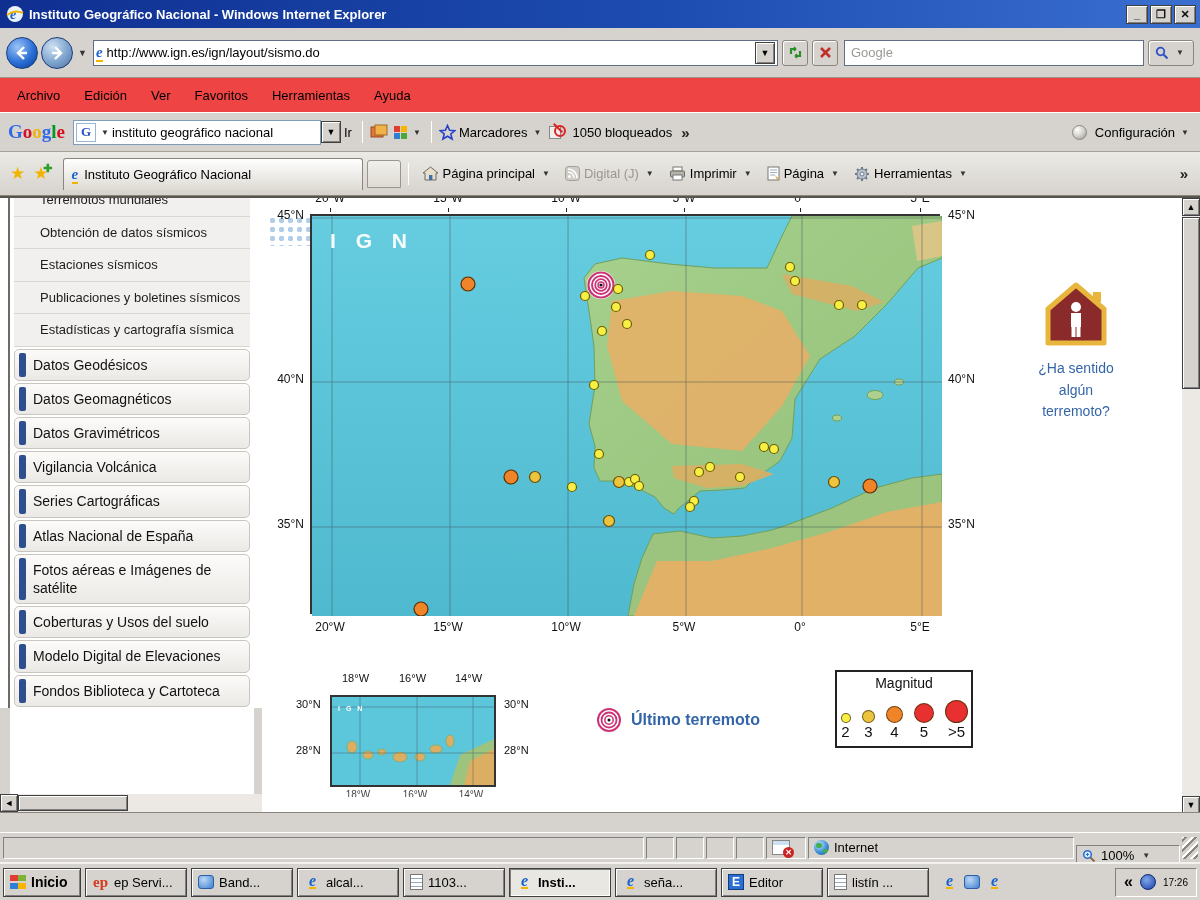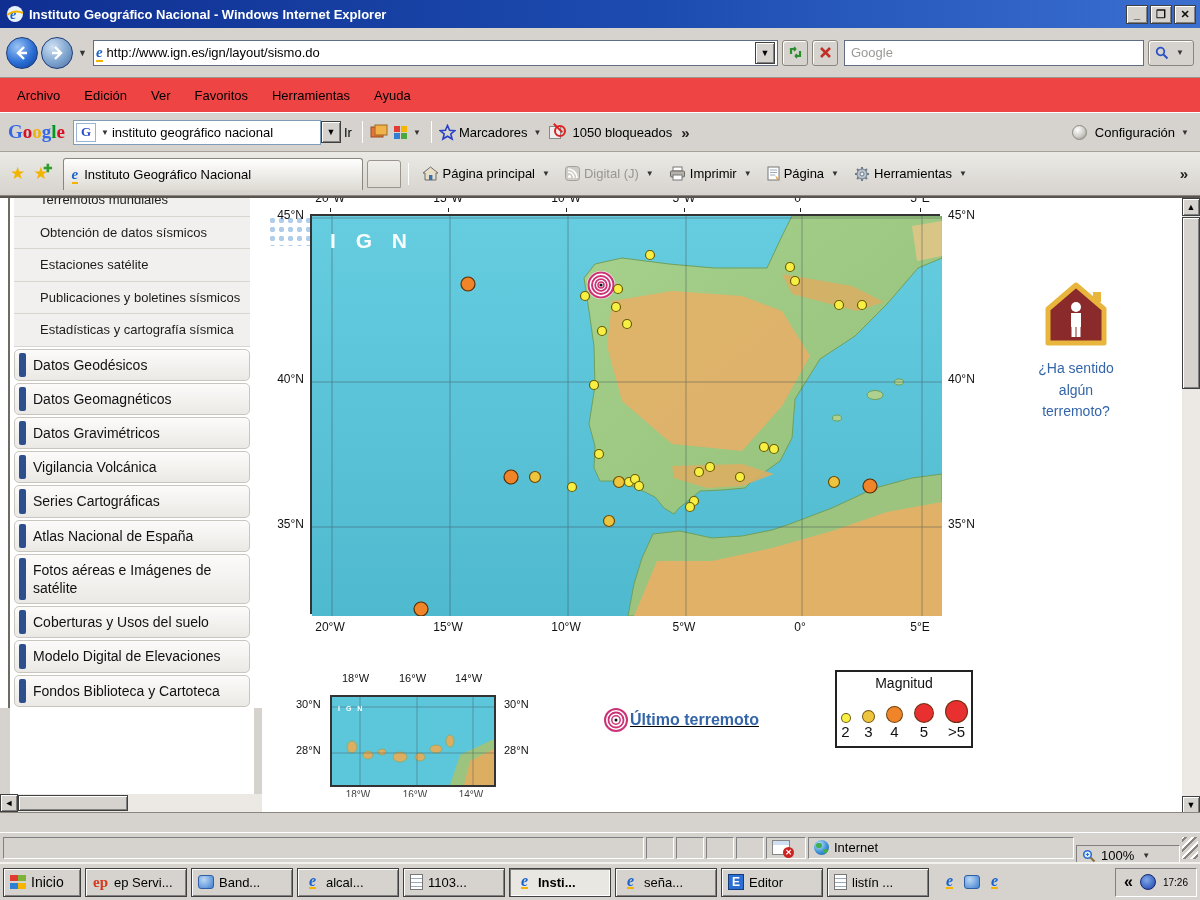--- a/index.html
+++ b/index.html
@@ -104,21 +104,21 @@
   .axis.lat-l{width:42px;text-align:right;left:0;}
   .top-ticks{position:absolute;left:48px;top:0;width:634px;height:14px;overflow:hidden;}
   .top-ticks span{position:absolute;top:-7px;font-size:12px;color:#111;width:40px;text-align:center;}
   .top-ticks i{position:absolute;bottom:0;width:1px;height:4px;background:#222;}
 
   .canary{position:absolute;left:68px;top:497px;width:166px;height:92px;border:2px solid #333;}
   .canary-lbl{position:absolute;font-size:11px;color:#111;}
   .canary-clip{position:absolute;left:68px;top:591px;width:170px;height:8px;overflow:hidden;}
   .canary-clip span{position:absolute;top:0;font-size:10px;color:#444;width:36px;text-align:center;}
 
-  .lastq-row{position:absolute;left:340px;top:508px;display:flex;align-items:center;text-decoration:underline;}
+  .lastq-row{position:absolute;left:333px;top:508px;display:flex;align-items:center;gap:8px;}
   .lastq-label{color:#3465a8;font-weight:bold;font-size:16px;}
 
   .magbox{position:absolute;left:573px;top:472px;width:138px;height:78px;background:#fff;border:2px solid #222;
           display:flex;flex-direction:column;align-items:center;padding-top:3px;}
   .magtitle{font-size:14px;color:#111;}
   .magrow{display:flex;align-items:flex-end;justify-content:center;gap:4px;height:30px;margin-top:2px;}
   .magnums{display:flex;justify-content:center;gap:4px;font-size:15px;color:#111;}
   .magslot{display:flex;align-items:flex-end;justify-content:center;}
   .magnum{text-align:center;}
 
@@ -144,21 +144,21 @@
   .globe{width:15px;height:15px;border-radius:50%;
          background:radial-gradient(circle at 35% 30%,#bfe4ff,#3d8fd4 55%,#1c5a9c);position:relative;overflow:hidden;}
   .globe::before{content:"";position:absolute;left:2px;top:3px;width:6px;height:5px;background:#3fae4e;border-radius:40%;}
   .globe::after{content:"";position:absolute;right:1px;bottom:2px;width:5px;height:4px;background:#3fae4e;border-radius:40%;}
 
   
   .taskbar{top:862px;height:38px;background:#d6d3ce;border-top:2px solid #f4f2ee;display:flex;align-items:center;
            padding:0 3px;gap:4px;}
   .tbtn{height:29px;display:flex;align-items:center;gap:5px;padding:0 6px;font-size:13px;white-space:nowrap;
         overflow:hidden;flex:none;}
-  .tbtn.start{font-weight:normal;font-size:14px;width:78px;}
+  .tbtn.start{font-weight:bold;font-size:14px;width:78px;}
   .tbtn.appbtn{width:102px;}
   .tbtn.pressed{background:#e9e7e2;border:1px solid #404040;
         box-shadow:inset 1px 1px 0 #808080, inset -1px -1px 0 #fff;font-weight:bold;}
   .tb-ico{width:17px;height:17px;flex:none;position:relative;display:flex;align-items:center;justify-content:center;}
   .tb-ico.ie-icon::before{content:"e";color:#1b63cc;font-family:"Liberation Serif",serif;font-style:italic;
         font-weight:bold;font-size:16px;border-bottom:2px solid #f3b400;line-height:.8;}
   .tb-ico.doc-icon{background:#fff;border:1px solid #777;width:13px;height:16px;
         background-image:repeating-linear-gradient(#fff 0 3px,#9ab 3px 4px);}
   .tb-ico.editor-icon{background:#2b6fd4;border:1px solid #123c7e;color:#fff;font-weight:bold;font-size:12px;width:16px;height:16px;}
   .tb-ico.editor-icon::before{content:"E";}
@@ -337,21 +337,21 @@
     </div>
     <span class="chev" style="margin-left:auto;">»</span>
   </div>
 
   <div class="row content">
     <div class="frame-edge"></div>
 
     <div class="sidebar" id="sidebar">
         <div class="side-sub">Terremotos mundiales</div>
         <div class="side-sub">Obtención de datos sísmicos</div>
-        <div class="side-sub">Estaciones satélite</div>
+        <div class="side-sub">Estaciones sísmicos</div>
         <div class="side-sub">Publicaciones y boletines sísmicos</div>
         <div class="side-sub">Estadísticas y cartografía sísmica</div>
         <div class="side-item"><span class="bluebar"></span>Datos Geodésicos</div>
         <div class="side-item"><span class="bluebar"></span>Datos Geomagnéticos</div>
         <div class="side-item"><span class="bluebar"></span>Datos Gravimétricos</div>
         <div class="side-item"><span class="bluebar"></span>Vigilancia Volcánica</div>
         <div class="side-item"><span class="bluebar"></span>Series Cartográficas</div>
         <div class="side-item"><span class="bluebar"></span>Atlas Nacional de España</div>
         <div class="side-item"><span class="bluebar"></span>Fotos aéreas e Imágenes de satélite</div>
         <div class="side-item"><span class="bluebar"></span>Coberturas y Usos del suelo</div>

